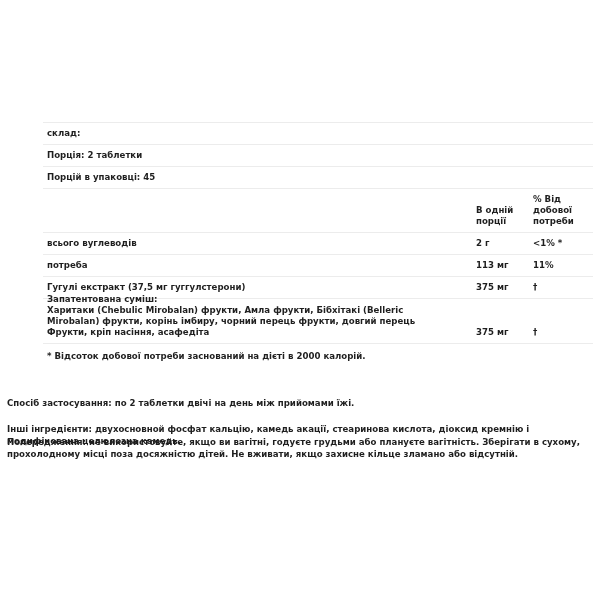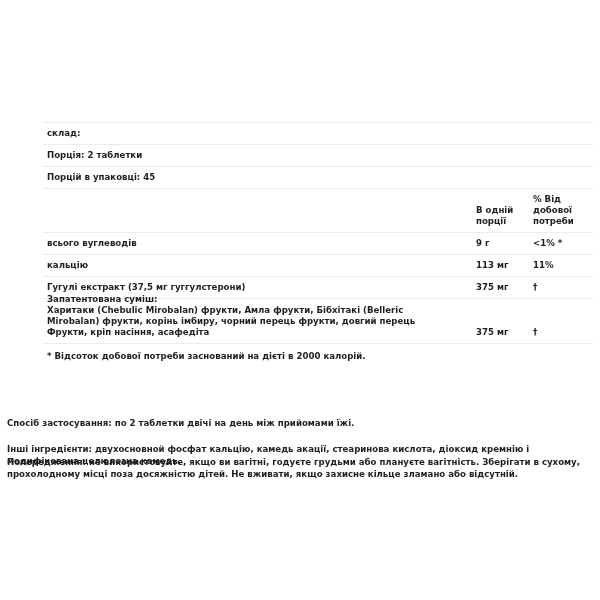--- a/index.html
+++ b/index.html
@@ -27,21 +27,21 @@
   .row.blend { height: 45px; padding-top: 6px; }
   .row.note { height: 24px; padding-top: 7px; }
   .row.last { border-bottom: 1px solid #ececec; }
   .c-name { flex: 1 1 auto; }
   .c-amt { width: 57px; flex: 0 0 57px; }
   .c-dv { width: 56px; flex: 0 0 56px; }
   .blend-title { display: block; }
   .blend-desc { display: block; font-weight: normal; font-weight: 600; }
   .para {
     position: absolute; left: 7px; width: 586px;
-    line-height: 11.5px; font-size: 8.6px; margin-top: 20px;
+    line-height: 11.5px; font-size: 8.6px;
   }
 </style>
 </head>
 <body>
 
 <div class="wrap">
   <div class="row simple">
     <span class="c-name">склад:</span>
   </div>
   <div class="row simple">
@@ -50,25 +50,25 @@
   <div class="row simple">
     <span class="c-name">Порцій в упаковці: 45</span>
   </div>
   <div class="row head">
     <span class="c-name"></span>
     <span class="c-amt" style="width:40px;flex:0 0 57px;padding-right:17px;box-sizing:border-box;">В одній порції</span>
     <span class="c-dv" style="padding-right:10px;box-sizing:border-box;">% Від добової потреби</span>
   </div>
   <div class="row item">
     <span class="c-name">всього вуглеводів</span>
-    <span class="c-amt">9 г</span>
+    <span class="c-amt">2 г</span>
     <span class="c-dv">&lt;1% *</span>
   </div>
   <div class="row item">
-    <span class="c-name">кальцію</span>
+    <span class="c-name">потреба</span>
     <span class="c-amt">113 мг</span>
     <span class="c-dv">11%</span>
   </div>
   <div class="row item">
     <span class="c-name">Гугулі екстракт (37,5 мг гуггулстерони)</span>
     <span class="c-amt">375 мг</span>
     <span class="c-dv">†</span>
   </div>
   <div class="row blend">
     <span class="c-name" style="padding-right:40px;">

